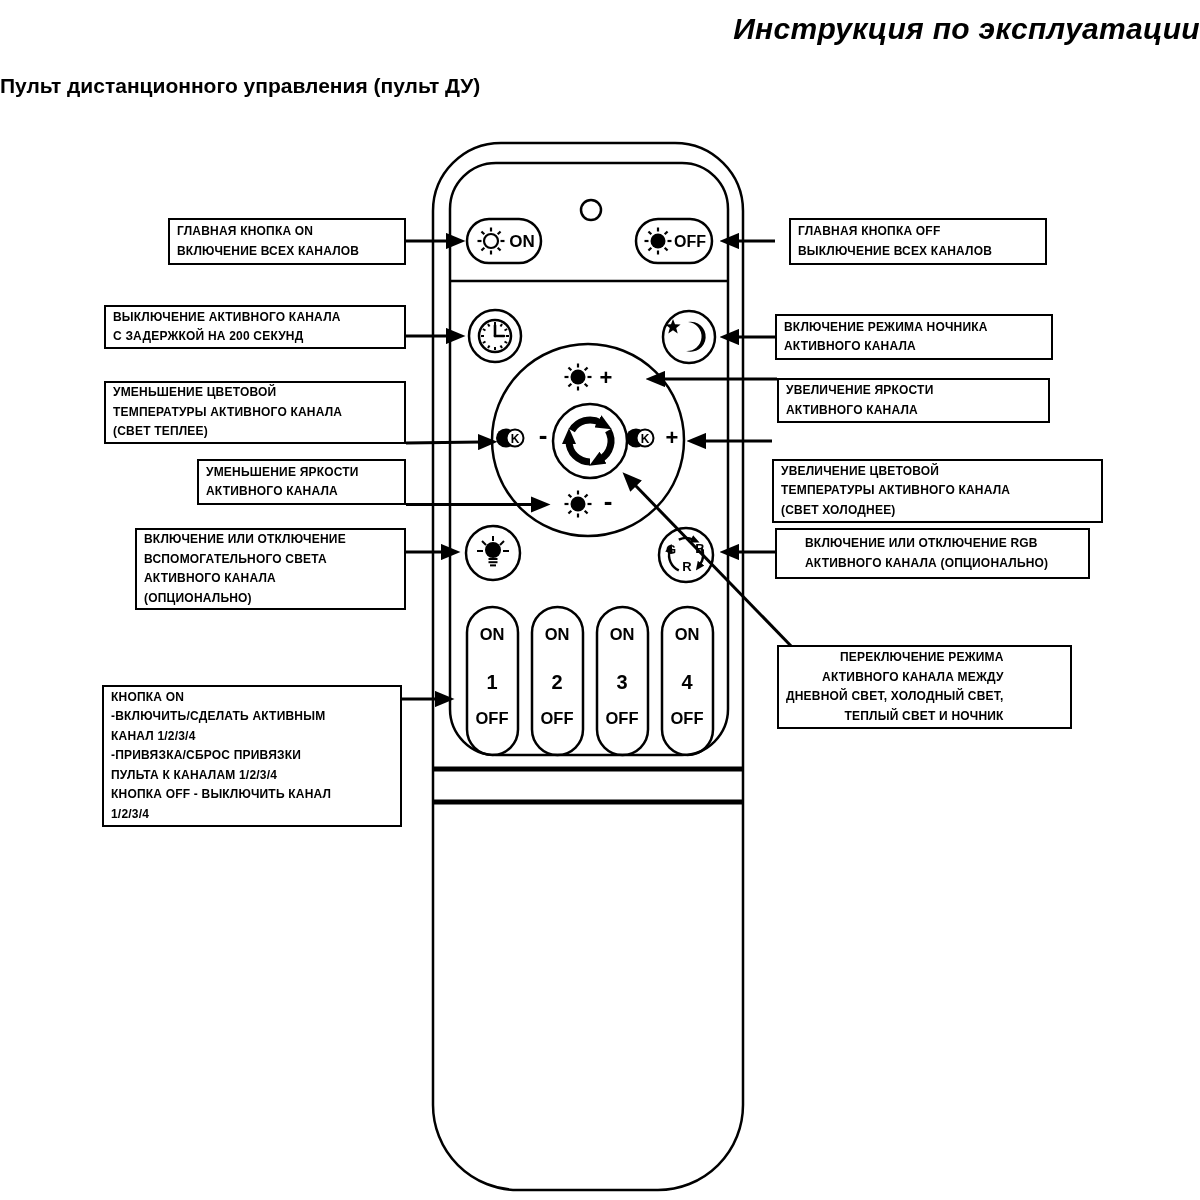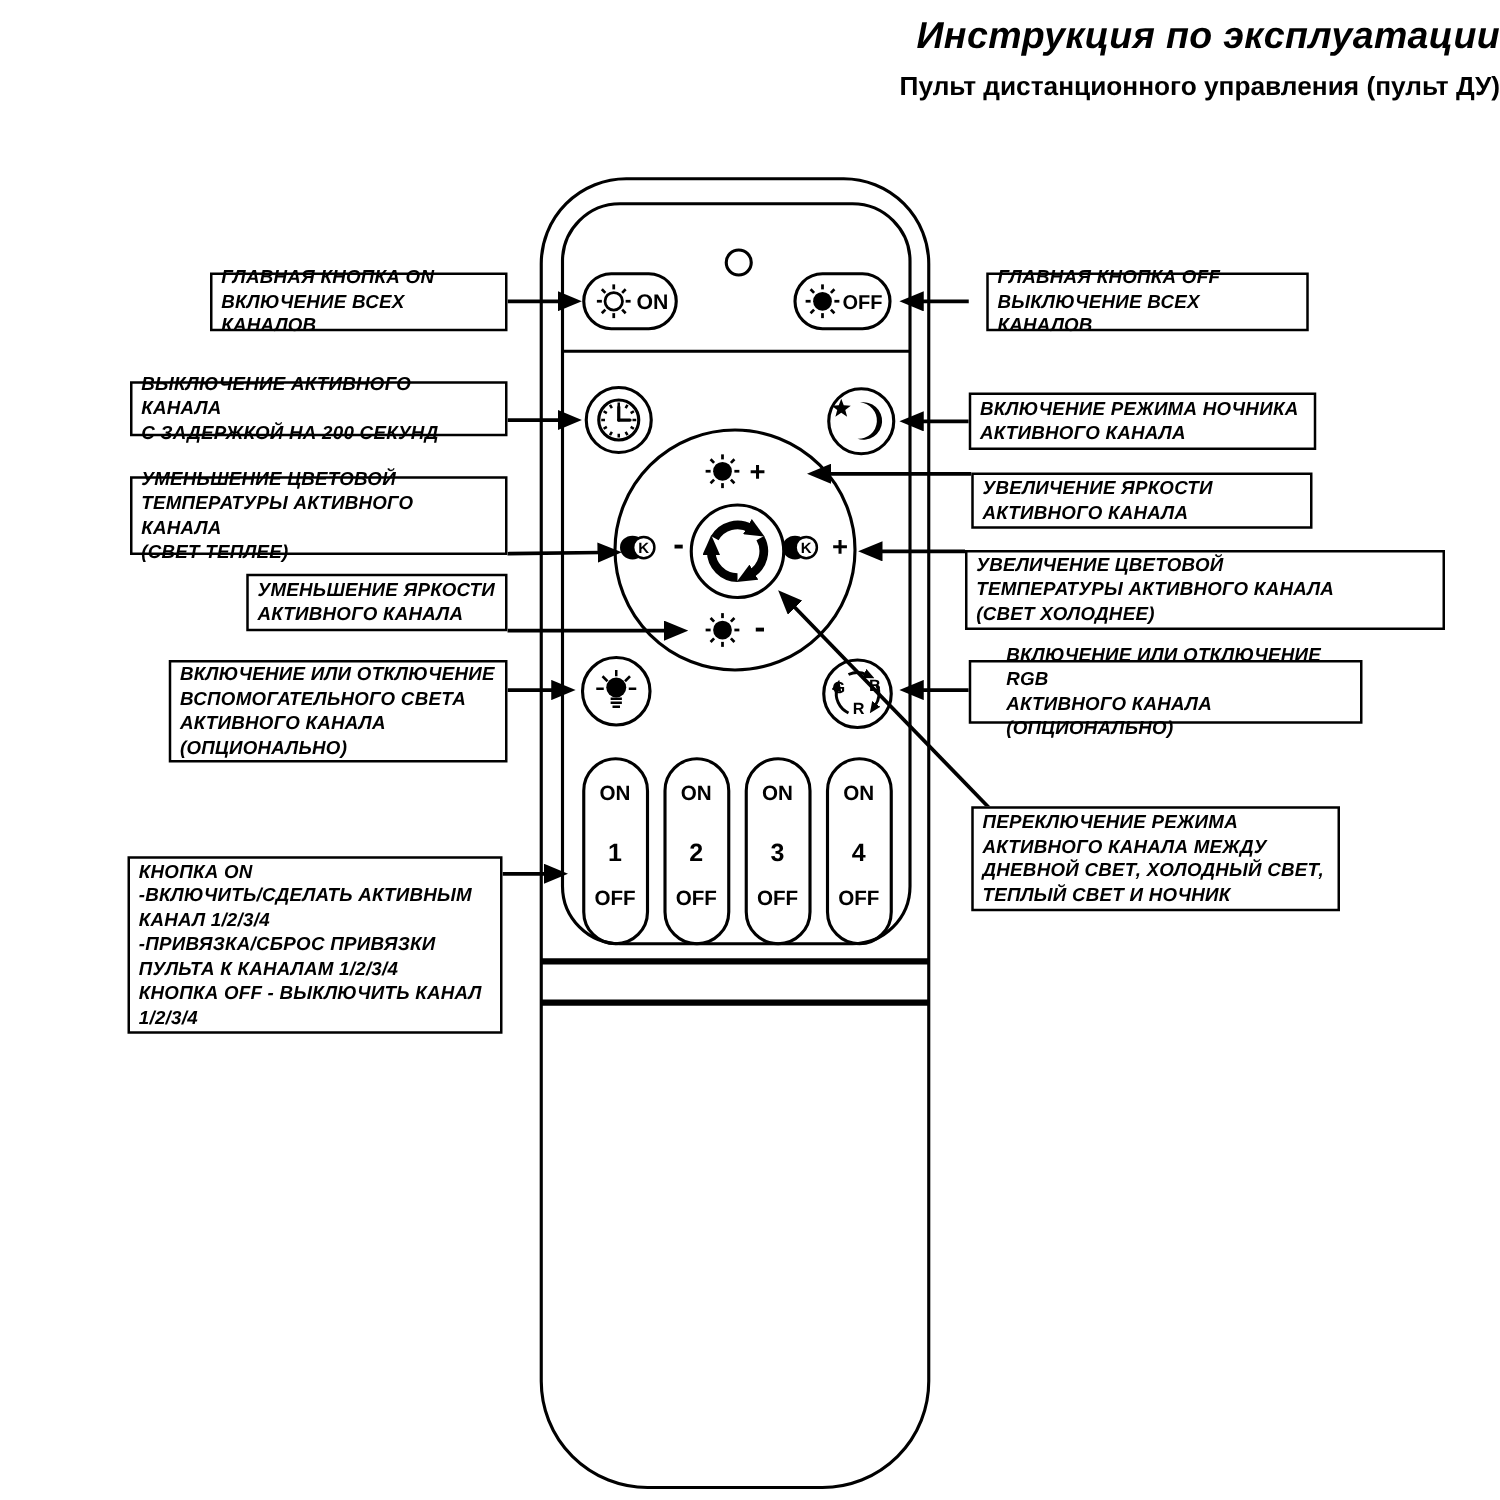--- a/index.html
+++ b/index.html
@@ -1,21 +1,21 @@
 <!DOCTYPE html>
 <html><head>
 <meta charset="utf-8">
 <style>
   html,body{margin:0;padding:0;background:#fff;}
   body{width:1200px;height:1200px;position:relative;font-family:"Liberation Sans",sans-serif;color:#000;overflow:hidden;}
   .title{position:absolute;left:0;top:12px;width:1200px;text-align:right;font-size:30px;font-weight:bold;letter-spacing:.3px;font-style:italic;}
-  .subtitle{position:absolute;left:0;top:58px;width:1200px;text-align:right;font-size:21px;font-weight:bold;}
+  .subtitle{position:absolute;left:0;top:74px;width:1200px;text-align:left;font-size:21px;font-weight:bold;}
   .callout{position:absolute;box-sizing:border-box;border:2.5px solid #000;background:#fff;
-           font-size:15px;font-weight:bold;line-height:19.5px;letter-spacing:.2px;
-           padding:2px 7px;white-space:pre-line;display:flex;align-items:center;font-style:italic;}
+           font-size:12px;font-weight:bold;line-height:19.5px;letter-spacing:.2px;
+           padding:2px 7px;white-space:pre-line;display:flex;align-items:center;}
   svg{position:absolute;left:0;top:0;}
   .ln{stroke:#000;stroke-width:2.5;fill:none;}
   .thick{stroke:#000;stroke-width:5;}
   .arrow{stroke:#000;stroke-width:3;fill:none;}
   .btxt{font-family:"Liberation Sans",sans-serif;font-weight:bold;fill:#000;}
 </style>
 </head>
 <body>
 
 <div class="title">Инструкция по эксплуатации</div>
@@ -245,21 +245,21 @@
 ПУЛЬТА К КАНАЛАМ 1/2/3/4
 КНОПКА OFF - ВЫКЛЮЧИТЬ КАНАЛ
 1/2/3/4</div>
 
 <div class="callout" style="left:775px;top:218px;width:258px;height:47px;margin-left:14px;">ГЛАВНАЯ КНОПКА OFF
 ВЫКЛЮЧЕНИЕ ВСЕХ КАНАЛОВ</div>
 <div class="callout" style="left:775px;top:314px;width:278px;height:46px;">ВКЛЮЧЕНИЕ РЕЖИМА НОЧНИКА
 АКТИВНОГО КАНАЛА</div>
 <div class="callout" style="left:777px;top:378px;width:273px;height:45px;">УВЕЛИЧЕНИЕ ЯРКОСТИ
 АКТИВНОГО КАНАЛА</div>
-<div class="callout" style="left:772px;top:440px;width:384px;height:64px;">УВЕЛИЧЕНИЕ ЦВЕТОВОЙ
+<div class="callout" style="left:772px;top:459px;width:331px;height:64px;">УВЕЛИЧЕНИЕ ЦВЕТОВОЙ
 ТЕМПЕРАТУРЫ АКТИВНОГО КАНАЛА
 (СВЕТ ХОЛОДНЕЕ)</div>
 <div class="callout" style="left:775px;top:528px;width:315px;height:51px;padding-left:28px;">ВКЛЮЧЕНИЕ ИЛИ ОТКЛЮЧЕНИЕ RGB
 АКТИВНОГО КАНАЛА (ОПЦИОНАЛЬНО)</div>
-<div class="callout" style="left:777px;top:645px;width:295px;height:84px;">ПЕРЕКЛЮЧЕНИЕ РЕЖИМА
+<div class="callout" style="left:777px;top:645px;width:295px;height:84px;text-align:right;">ПЕРЕКЛЮЧЕНИЕ РЕЖИМА
 АКТИВНОГО КАНАЛА МЕЖДУ
 ДНЕВНОЙ СВЕТ, ХОЛОДНЫЙ СВЕТ,
 ТЕПЛЫЙ СВЕТ И НОЧНИК</div>
 
 </body></html>

